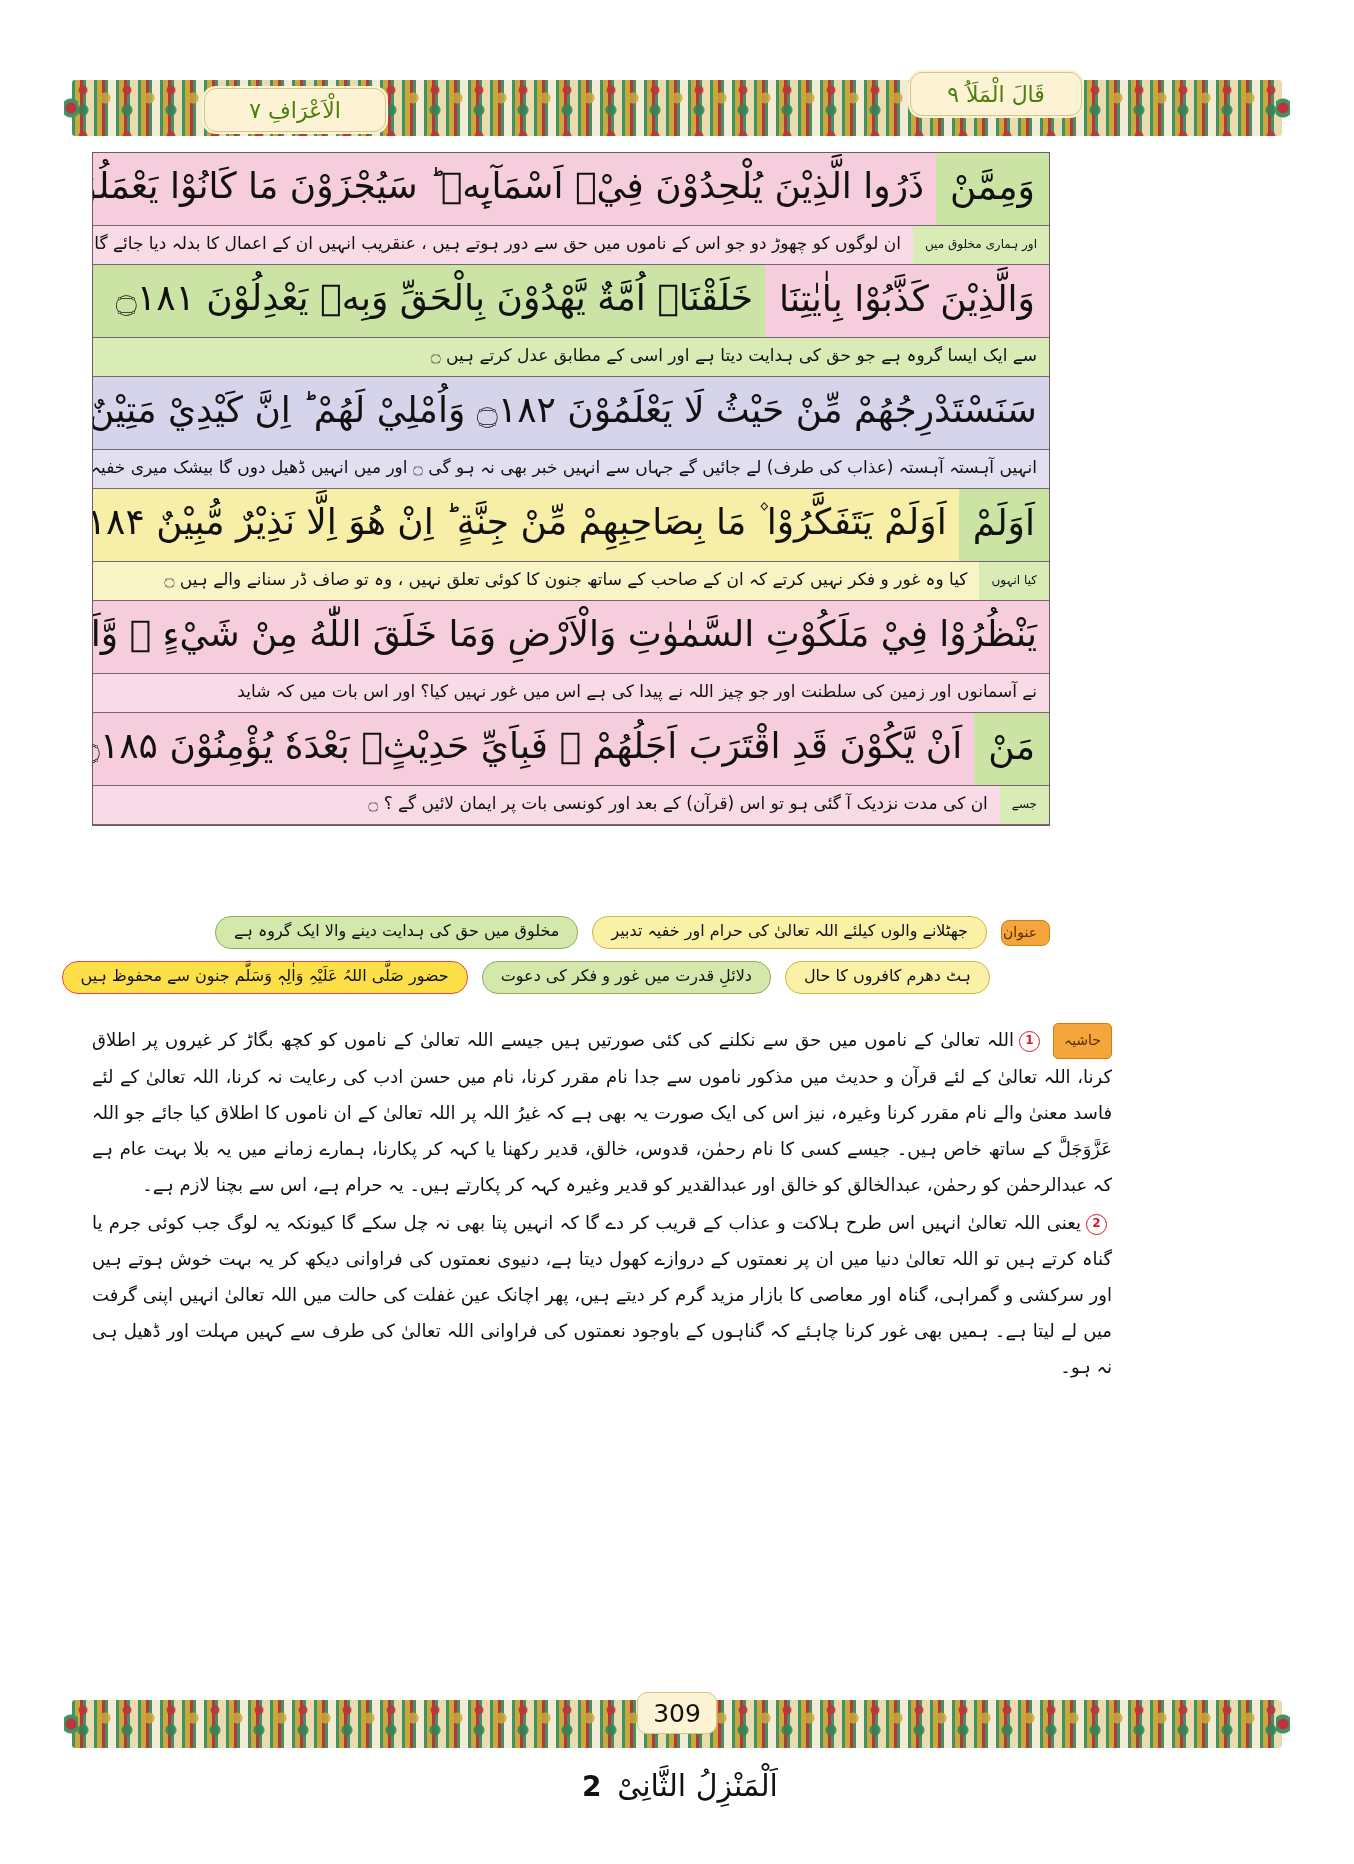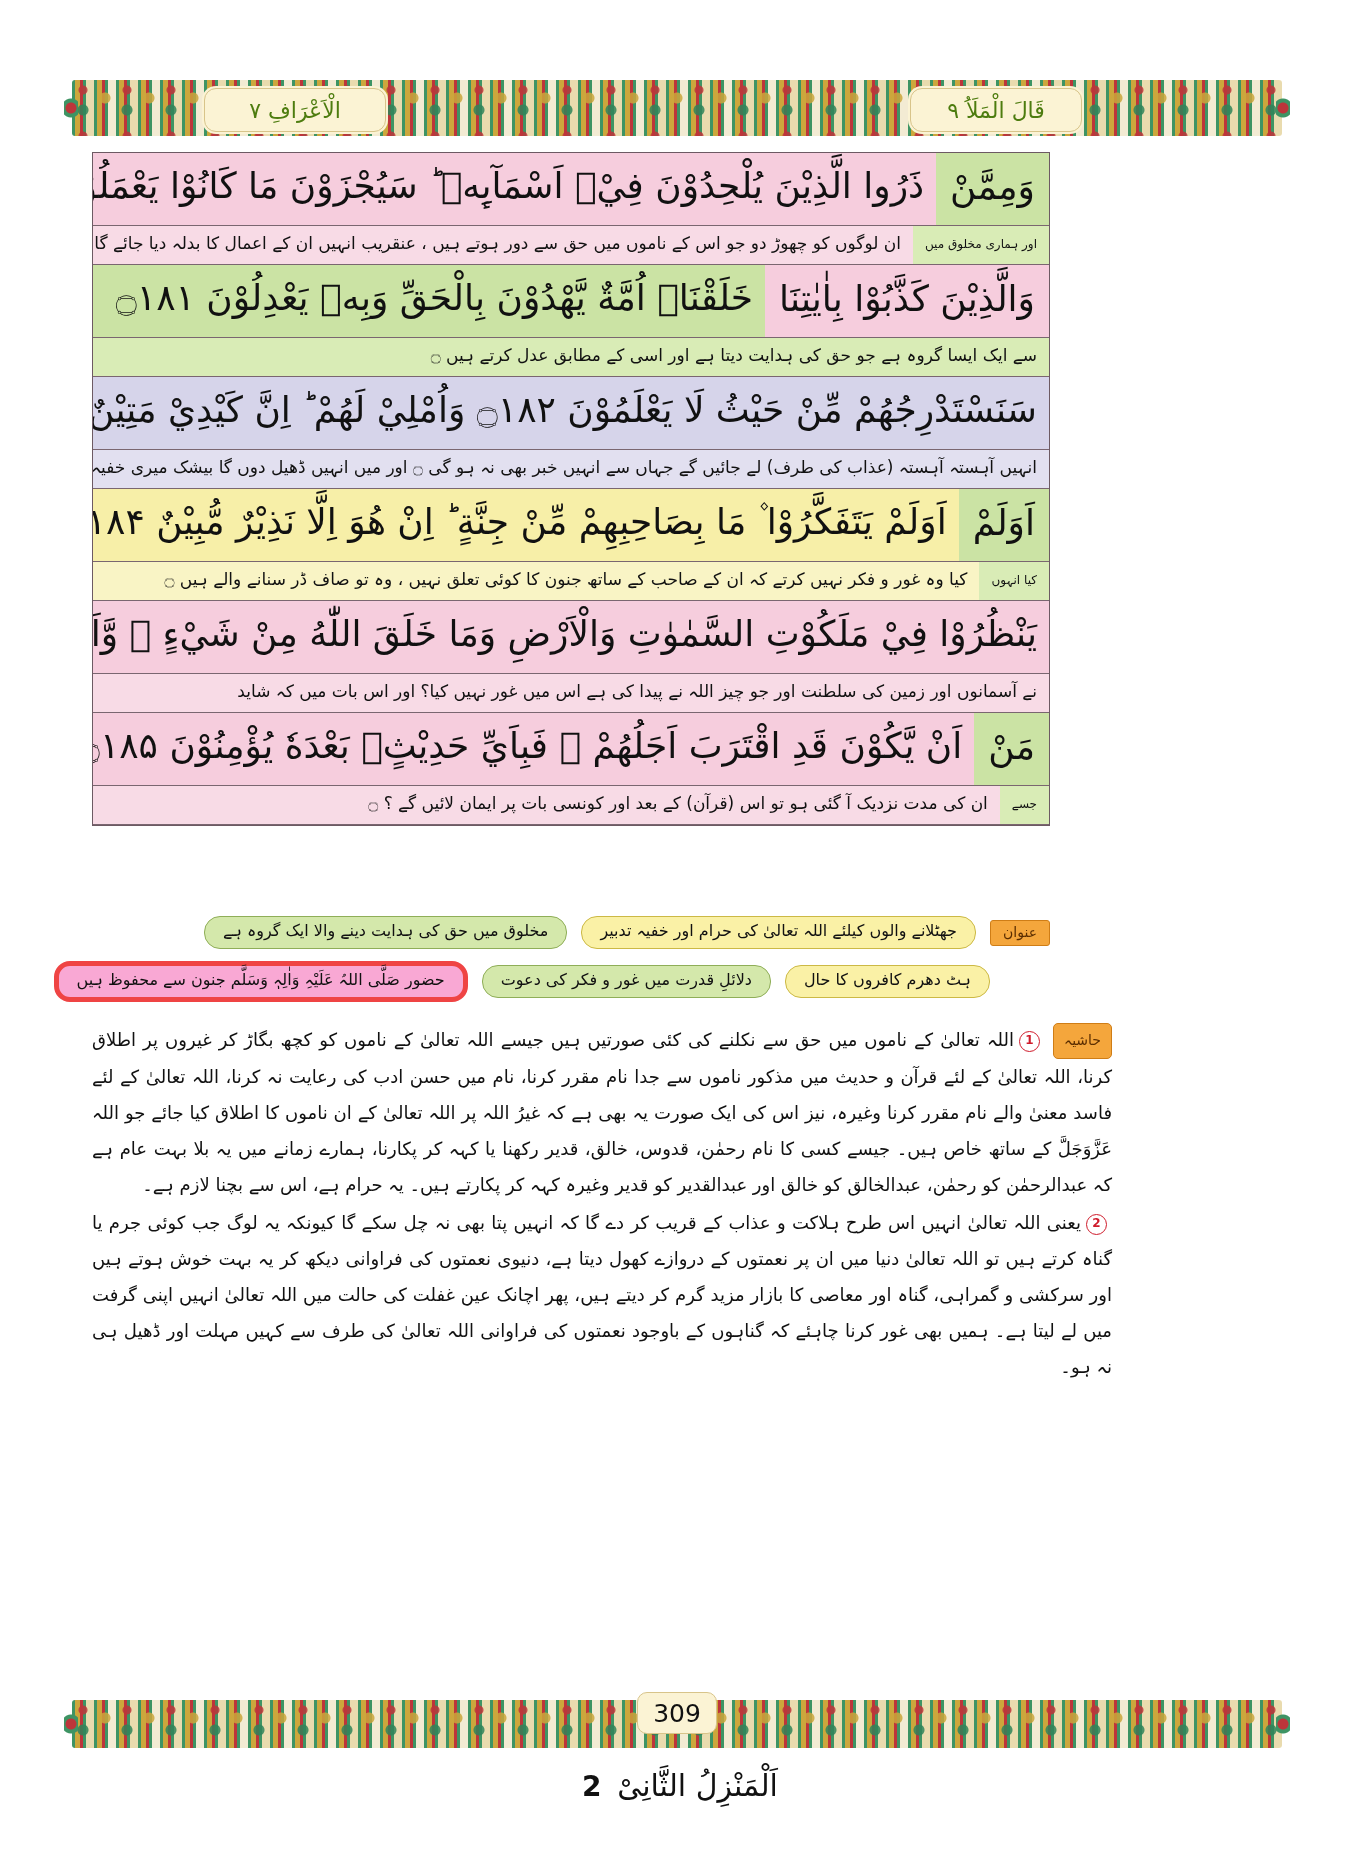--- a/index.html
+++ b/index.html
@@ -54,21 +54,21 @@
     border-radius:12px;
     display:flex;align-items:center;justify-content:center;
     font-family:"DejaVu Sans","Liberation Sans",sans-serif;
     color:#4d7c0f;
     direction:rtl;
     box-shadow:0 0 0 2px #fbf3d4;
     z-index:3;
     margin-left:44px;
   }
   #surah-cartouche{left:160px;top:88px;width:180px;height:42px;font-size:22px;}
-  #para-cartouche{left:866px;top:88px;width:170px;height:42px;font-size:22px;}
+  #para-cartouche{left:866px;top:72px;width:170px;height:42px;font-size:22px;}
 
   
   .text-block{
     position:absolute;left:92px;top:152px;width:958px;
     border:1px solid #6d5a63;
     box-sizing:border-box;
     direction:rtl;
   }
   .ayah-row{
     display:flex;flex-direction:row;align-items:stretch;
@@ -150,25 +150,25 @@
   .badge{
     border-radius:16px;
     padding:4px 18px 7px 18px;
     font-size:16px;line-height:1.25;
     white-space:nowrap;
     display:inline-flex;align-items:center;justify-content:center;
     color:#111;
   }
   .badge-label{
     background:#f4a63c;border:1px solid #cf7d16;
-    color:#5a2d00;font-size:14px;padding:3px 12px 5px 12px;border-radius:3px;
+    color:#5a2d00;font-size:14px;padding:3px 12px 5px 1px;border-radius:8px;
   }
   .badge-green{background:#d4e8ab;border:1px solid #8fae58;}
   .badge-yellow{background:#faf1a6;border:1px solid #ccb945;}
-  .badge-pink{background:#f9a8d4;border:5px solid #ef4444;}
+  .badge-pink{background:#fde047;border:1px solid #ef4444;}
 
   
   .footnote{
     position:absolute;left:92px;top:1022px;width:1020px;
     direction:rtl;text-align:justify;
     font-size:18px;line-height:2.0;color:#111;
   }
   .footnote .hashiya{
     background:#f4a63c;border:1px solid #cf7d16;color:#5a2d00;
     font-size:14px;border-radius:5px;padding:2px 10px 4px 10px;

